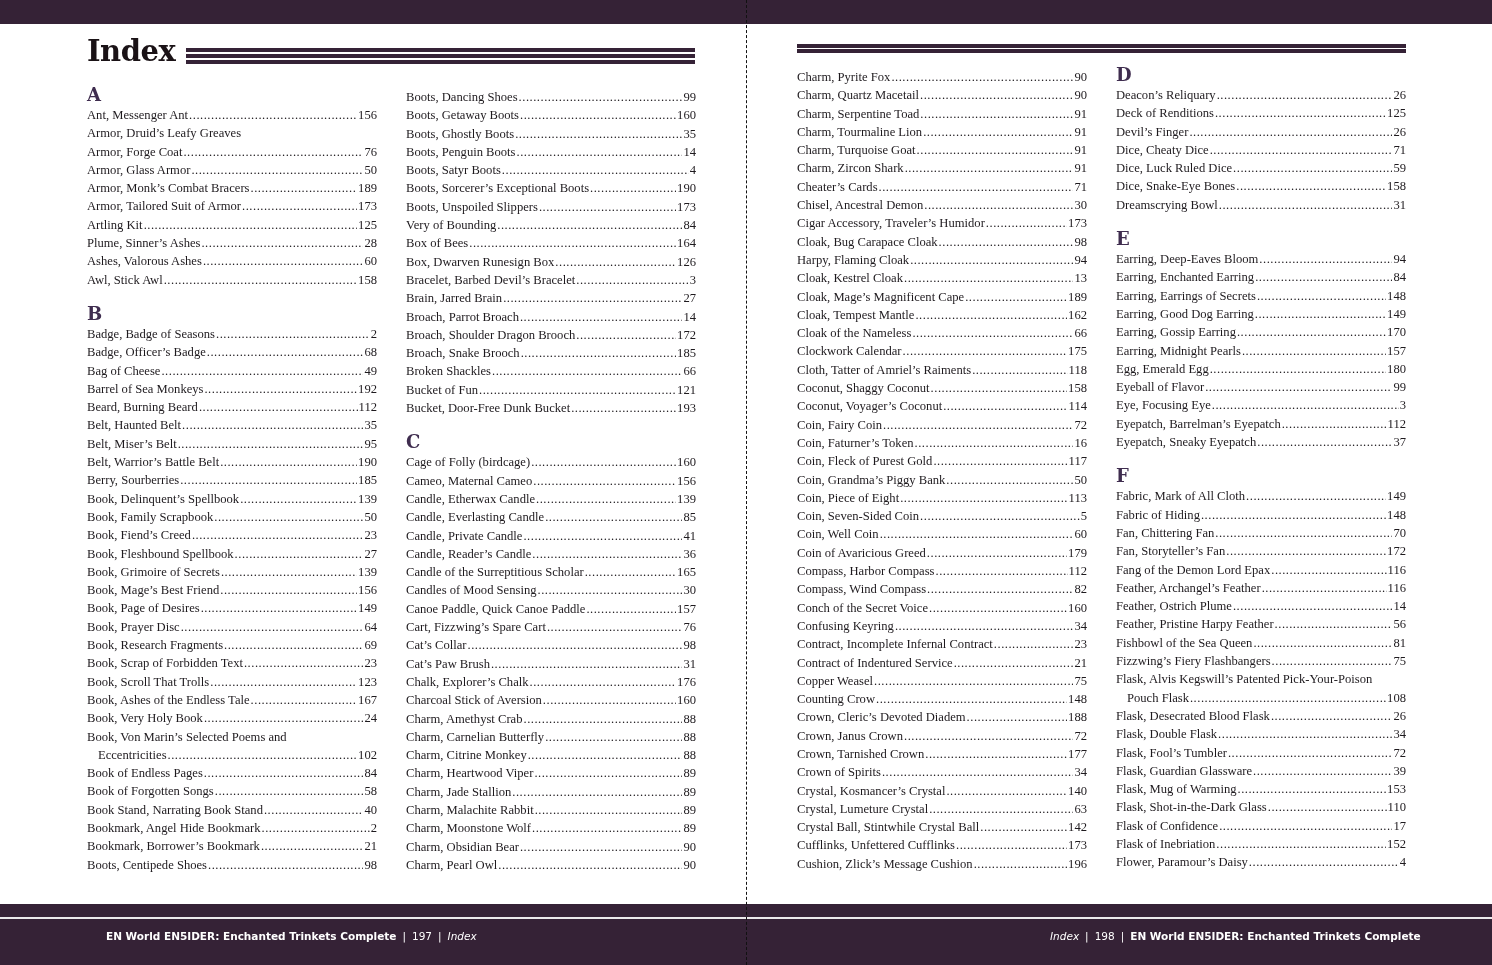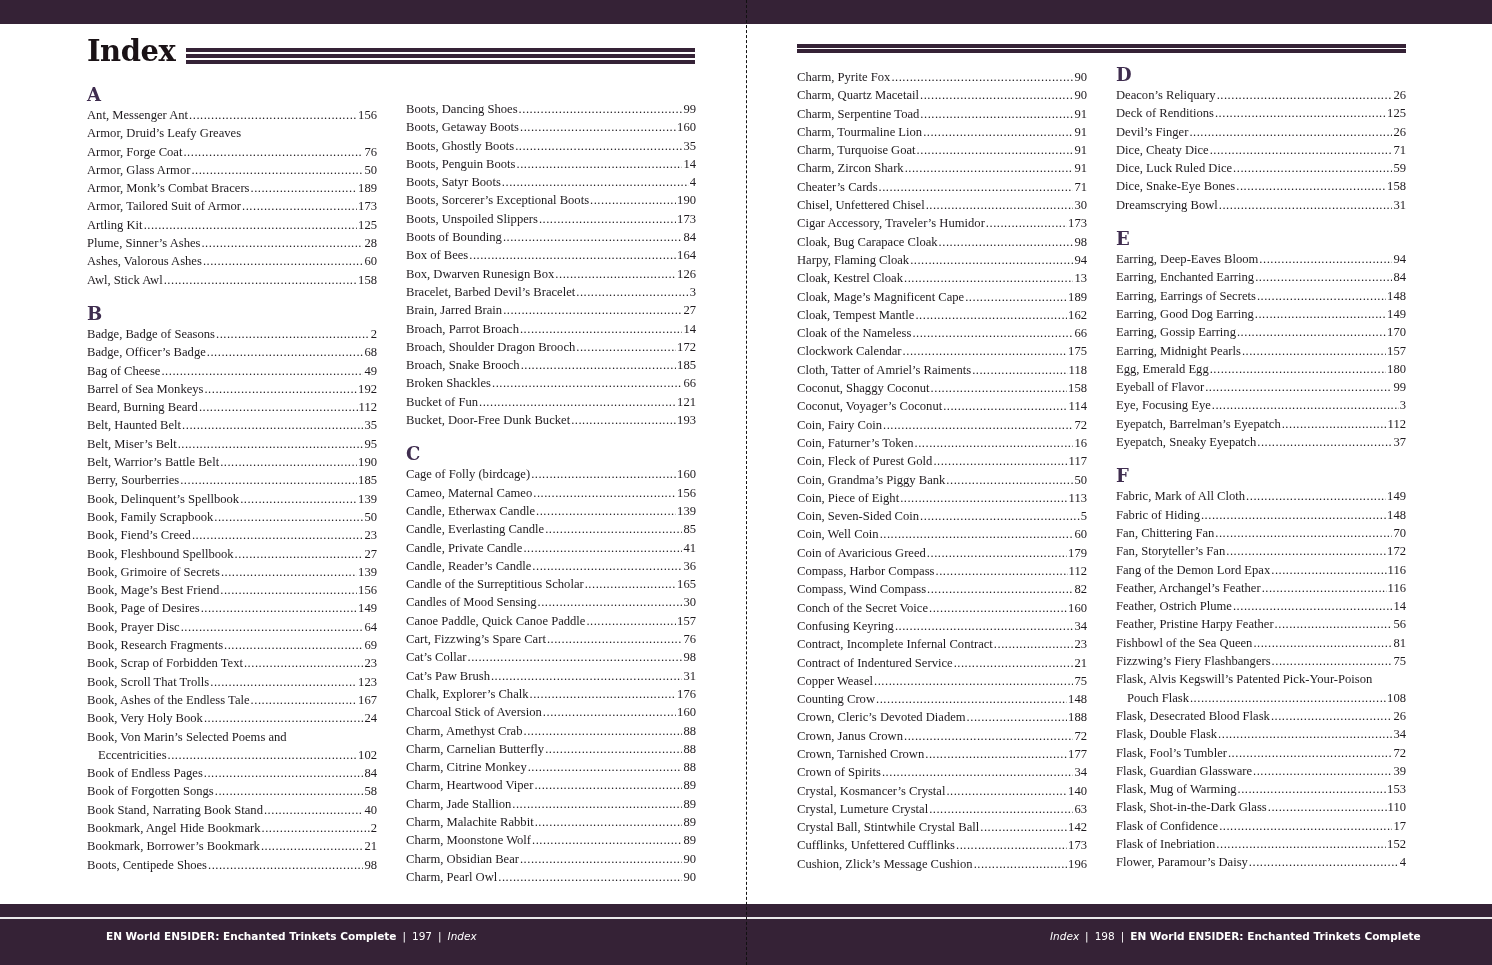--- a/index.html
+++ b/index.html
@@ -236,21 +236,21 @@
       <span class="name">Bookmark, Borrower’s Bookmark</span>
       <span class="dots"></span>
       <span class="page">21</span>
     </div>
     <div class="entry">
       <span class="name">Boots, Centipede Shoes</span>
       <span class="dots"></span>
       <span class="page">98</span>
     </div>
   </div>
-<div class="col" id="col1" style="left:406px; top:88px;margin-top:12px;">
+<div class="col" id="col1" style="left:406px; top:88px;">
     <div class="entry">
       <span class="name">Boots, Dancing Shoes</span>
       <span class="dots"></span>
       <span class="page">99</span>
     </div>
     <div class="entry">
       <span class="name">Boots, Getaway Boots</span>
       <span class="dots"></span>
       <span class="page">160</span>
     </div>
@@ -273,21 +273,21 @@
       <span class="name">Boots, Sorcerer’s Exceptional Boots</span>
       <span class="dots"></span>
       <span class="page">190</span>
     </div>
     <div class="entry">
       <span class="name">Boots, Unspoiled Slippers</span>
       <span class="dots"></span>
       <span class="page">173</span>
     </div>
     <div class="entry">
-      <span class="name">Boots of Bounding</span>
+      <span class="name">Very of Bounding</span>
       <span class="dots"></span>
       <span class="page">84</span>
     </div>
     <div class="entry">
       <span class="name">Box of Bees</span>
       <span class="dots"></span>
       <span class="page">164</span>
     </div>
     <div class="entry">
       <span class="name">Box, Dwarven Runesign Box</span>
@@ -482,21 +482,21 @@
       <span class="name">Charm, Zircon Shark</span>
       <span class="dots"></span>
       <span class="page">91</span>
     </div>
     <div class="entry">
       <span class="name">Cheater’s Cards</span>
       <span class="dots"></span>
       <span class="page">71</span>
     </div>
     <div class="entry">
-      <span class="name">Chisel, Unfettered Chisel</span>
+      <span class="name">Chisel, Ancestral Demon</span>
       <span class="dots"></span>
       <span class="page">30</span>
     </div>
     <div class="entry">
       <span class="name">Cigar Accessory, Traveler’s Humidor</span>
       <span class="dots"></span>
       <span class="page">173</span>
     </div>
     <div class="entry">
       <span class="name">Cloak, Bug Carapace Cloak</span>

